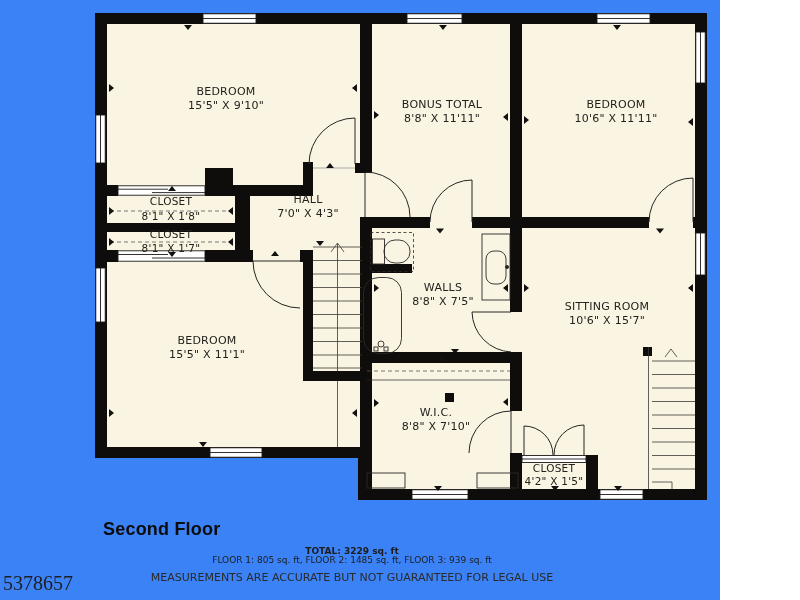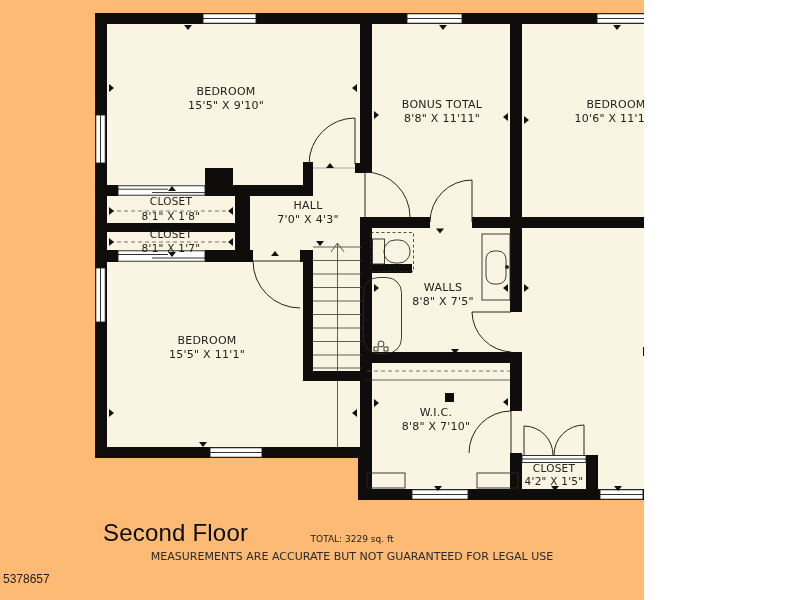--- a/index.html
+++ b/index.html
@@ -1,30 +1,30 @@
 <!DOCTYPE html>
 <html><head>
 <meta charset="utf-8">
 <style>
   html,body{margin:0;padding:0;background:#ffffff;}
-  #stage{position:relative;width:644px;height:600px;background:#fdba74;overflow:hidden;
+  #stage{position:relative;width:720px;height:600px;background:#3b82f6;overflow:hidden;
          font-family:"DejaVu Sans",sans-serif;}
   #plan-svg{position:absolute;left:0;top:0;}
   .label{position:absolute;transform:translate(-50%,-50%);text-align:center;white-space:nowrap;
          font-size:11px;line-height:13.5px;color:#24211d;letter-spacing:.25px;}
   .label span{display:block;}
   #floor-title{position:absolute;left:103px;top:519px;font-family:"Liberation Sans",sans-serif;
-         font-weight:400;font-size:24px;color:#0c0c0c;letter-spacing:.2px;}
+         font-weight:700;font-size:18px;color:#0c0c0c;letter-spacing:.2px;}
   #summary{position:absolute;left:352px;top:535px;transform:translateX(-50%);
          text-align:center;color:#1c1c1c;font-size:9px;line-height:8.8px;white-space:nowrap;
          font-family:"DejaVu Sans",sans-serif;}
-  #summary .total{font-weight:400;}
+  #summary .total{font-weight:700;margin-top:12px;}
   #summary .disclaimer{font-size:11px;margin-top:9px;color:#2a2a2a;}
-  #listing-id{position:absolute;left:3px;top:572px;font-size:12px;color:#1e1e1e;
-         font-family:Liberation Sans, sans-serif;}
+  #listing-id{position:absolute;left:3px;top:572px;font-size:20px;color:#1e1e1e;
+         font-family:Liberation Serif, serif;}
 </style>
 </head>
 <body>
 
 <div id="stage">
 
 <svg id="plan-svg" width="800" height="600" viewBox="0 0 800 600">
 
   <path d="M95,13 H707 V500 H358 V458 H95 Z" fill="#faf5e3"></path>
 
@@ -243,40 +243,45 @@
       <span>10'6" X 11'11"</span>
     </div>
   <div class="label" style="left:171px;top:209px;font-size:10.5px;line-height:15px">
     <span>CLOSET</span>
       <span>8'1" X 1'8"</span>
     </div>
   <div class="label" style="left:171px;top:241px;font-size:10.5px;line-height:14px">
     <span>CLOSET</span>
       <span>8'1" X 1'7"</span>
     </div>
-  <div class="label" style="left:308px;top:212px">
+  <div class="label" style="left:308px;top:206px">
     <span>HALL</span>
       <span>7'0" X 4'3"</span>
     </div>
   <div class="label" style="left:443px;top:294px">
     <span>WALLS</span>
       <span>8'8" X 7'5"</span>
     </div>
+  <div class="label" style="left:607px;top:313px">
+    <span>SITTING ROOM</span>
+      <span>10'6" X 15'7"</span>
+    </div>
   <div class="label" style="left:207px;top:347px">
     <span>BEDROOM</span>
       <span>15'5" X 11'1"</span>
     </div>
   <div class="label" style="left:436px;top:419px">
     <span>W.I.C.</span>
       <span>8'8" X 7'10"</span>
     </div>
   <div class="label" style="left:554px;top:475px;font-size:10.5px;line-height:13px">
     <span>CLOSET</span>
       <span>4'2" X 1'5"</span>
     </div>
 
   <div id="floor-title">Second Floor</div>
   <div id="summary">
     <div class="total">TOTAL: 3229 sq. ft</div>
+    <div>FLOOR 1: 805 sq. ft, FLOOR 2: 1485 sq. ft, FLOOR 3: 939 sq. ft</div>
     <div class="disclaimer">MEASUREMENTS ARE ACCURATE BUT NOT GUARANTEED FOR LEGAL USE</div>
   </div>
   <div id="listing-id">5378657</div>
 </div>
 
 </body></html>

